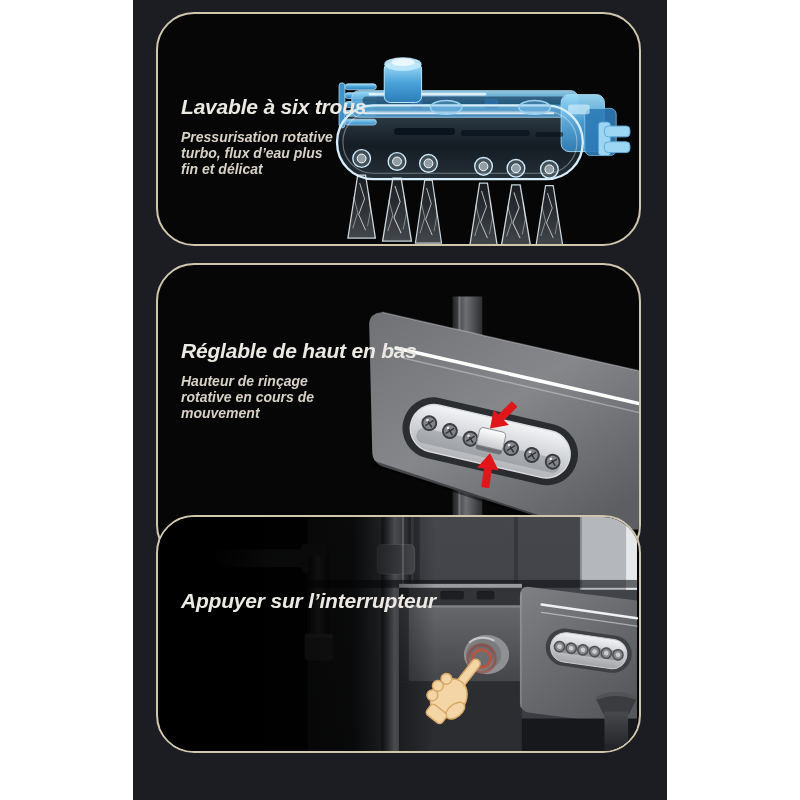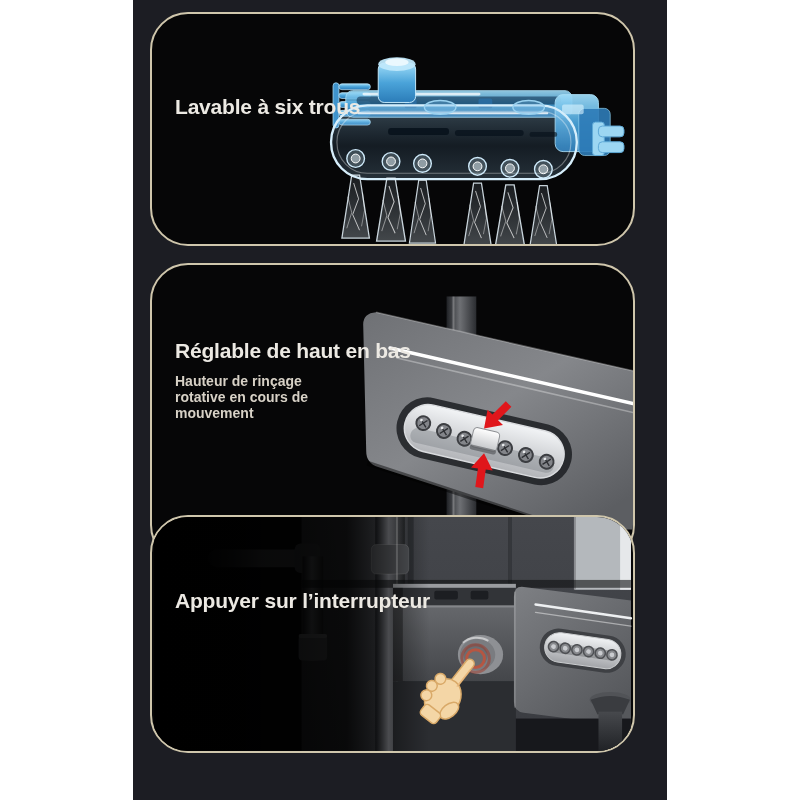--- a/index.html
+++ b/index.html
@@ -16,26 +16,27 @@
   body{
     width:800px;height:800px;position:relative;overflow:hidden;
     background:#ffffff;
     font-family:"Liberation Sans", sans-serif;
   }
   .strip{
     position:absolute;left:133px;top:0;width:534px;height:800px;
     background:var(--strip-bg);
   }
   .card{
-    position:absolute;left:150px;width:485px;
+    position:absolute;left:156px;width:485px;
     box-sizing:border-box;
     border:2px solid var(--border-tan);
     border-radius:38px;
     background:var(--card-bg);
     overflow:hidden;
+    font-style:italic;
   }
   .card-1{top:12px;height:234px;}
   .card-2{top:263px;height:300px;}
   .card-3{top:515px;height:238px;}
   .scene{position:absolute;left:0;top:0;width:100%;height:100%;}
   .feature-text{position:absolute;left:23px;width:250px;z-index:5;}
   .card-1 .feature-text{top:80px;}
   .card-2 .feature-text{top:73px;}
   .card-3 .feature-text{top:71px;}
   .feature-title{
@@ -136,20 +137,23 @@
       <use href="#jet" transform="translate(241,159) scale(1.05,1)"></use>
       <use href="#jet" transform="translate(273,161) scale(0.95,1)"></use>
       <use href="#jet" transform="translate(329,164)"></use>
       <use href="#jet" transform="translate(362,166) scale(1.06,0.97)"></use>
       <use href="#jet" transform="translate(396,167) scale(0.97,0.95)"></use>
     </g>
   </svg>
 
   <div class="feature-text">
     <h3 class="feature-title">Lavable à six trous</h3>
+    <p class="feature-body">Pressurisation rotative
+turbo, flux d’eau plus
+fin et délicat</p>
   </div>
 </div>
 
 <div class="card card-2">
   <svg class="scene" viewBox="0 0 485 235">
     <defs>
       <linearGradient id="gPlate2" x1="0" y1="0" x2="0.8" y2="1">
         <stop offset="0" stop-color="#6f7175"></stop>
           <stop offset="0.5" stop-color="#85878b"></stop>
           <stop offset="1" stop-color="#5c5e62"></stop>

